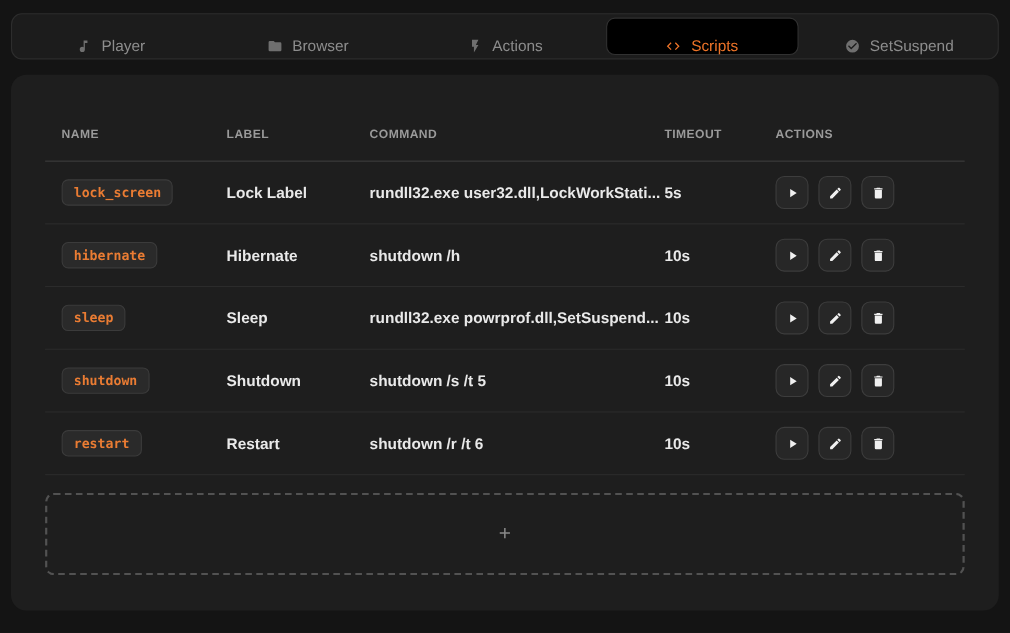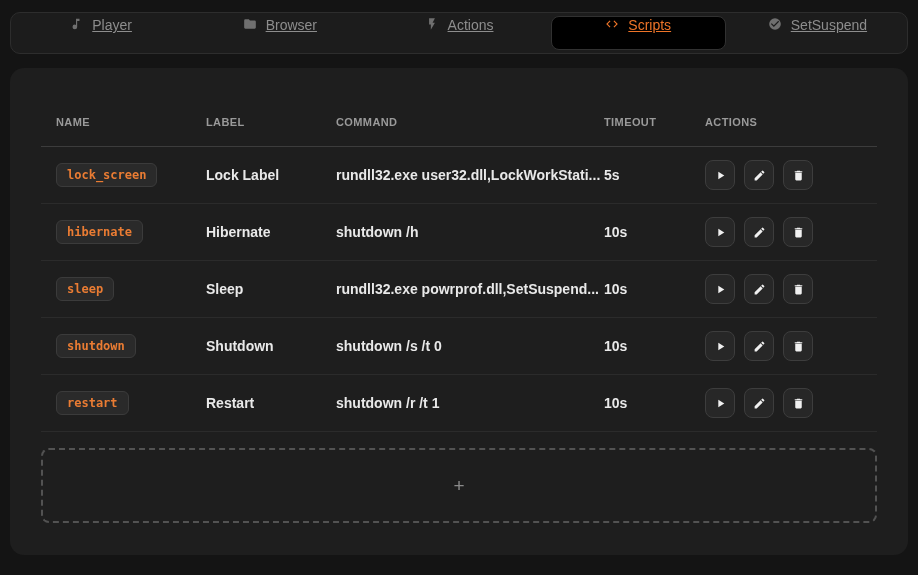--- a/index.html
+++ b/index.html
@@ -17,28 +17,27 @@
     width: 898px; height: 42px;
     background: #1c1c1c;
     border: 1px solid #2d2d2d;
     border-radius: 10px;
     display: flex; align-items: stretch;
   }
   .tab {
     flex: 1 1 0;
     margin: 3px 2px;
     border-radius: 8px;
-    display: flex; align-items: flex-start; justify-content: center;
+    display: flex; align-items: flex-end; justify-content: center;
     gap: 9px;
     color: #8d8d8d;
     font-size: 14px;
     cursor: pointer;
     background: transparent;
     border: 1px solid transparent;
-    text-decoration: underline;
   }
   .tab .tab-icon { display: flex; align-items: center; color: #6f6f6f; }
   .tab .tab-icon svg { width: 14px; height: 14px; fill: currentColor; }
   .tab.active {
     background: #000000;
     border: 1px solid #313131;
     color: #ee7428;
   }
   .tab.active .tab-icon { color: #ee7428; }
 
@@ -239,21 +238,21 @@
             <svg viewBox="0 0 24 24">
               <path d="M6 19a2 2 0 0 0 2 2h8a2 2 0 0 0 2-2V7H6v12zM19 4h-3.5l-1-1h-5l-1 1H5v2h14V4z"></path>
             </svg>
           </button>
       </div>
     </div>
 
     <div class="trow">
       <div class="cell name-cell"><span class="badge">shutdown</span></div>
       <div class="cell">Shutdown</div>
-      <div class="cell cmd-cell">shutdown /s /t 0</div>
+      <div class="cell cmd-cell">shutdown /s /t 5</div>
       <div class="cell">10s</div>
       <div class="cell actions-cell">
         <button class="abtn">
             <svg viewBox="0 0 24 24">
               <path d="M8 5v14l11-7z"></path>
             </svg>
           </button>
         <button class="abtn">
             <svg viewBox="0 0 24 24">
               <path d="M3 17.25V21h3.75L17.8 9.94l-3.75-3.75L3 17.25zM20.7 7.04a1 1 0 0 0 0-1.41l-2.34-2.34a1 1 0 0 0-1.41 0l-1.83 1.83 3.75 3.75 1.83-1.83z"></path>
@@ -263,21 +262,21 @@
             <svg viewBox="0 0 24 24">
               <path d="M6 19a2 2 0 0 0 2 2h8a2 2 0 0 0 2-2V7H6v12zM19 4h-3.5l-1-1h-5l-1 1H5v2h14V4z"></path>
             </svg>
           </button>
       </div>
     </div>
 
     <div class="trow">
       <div class="cell name-cell"><span class="badge">restart</span></div>
       <div class="cell">Restart</div>
-      <div class="cell cmd-cell">shutdown /r /t 1</div>
+      <div class="cell cmd-cell">shutdown /r /t 6</div>
       <div class="cell">10s</div>
       <div class="cell actions-cell">
         <button class="abtn">
             <svg viewBox="0 0 24 24">
               <path d="M8 5v14l11-7z"></path>
             </svg>
           </button>
         <button class="abtn">
             <svg viewBox="0 0 24 24">
               <path d="M3 17.25V21h3.75L17.8 9.94l-3.75-3.75L3 17.25zM20.7 7.04a1 1 0 0 0 0-1.41l-2.34-2.34a1 1 0 0 0-1.41 0l-1.83 1.83 3.75 3.75 1.83-1.83z"></path>

